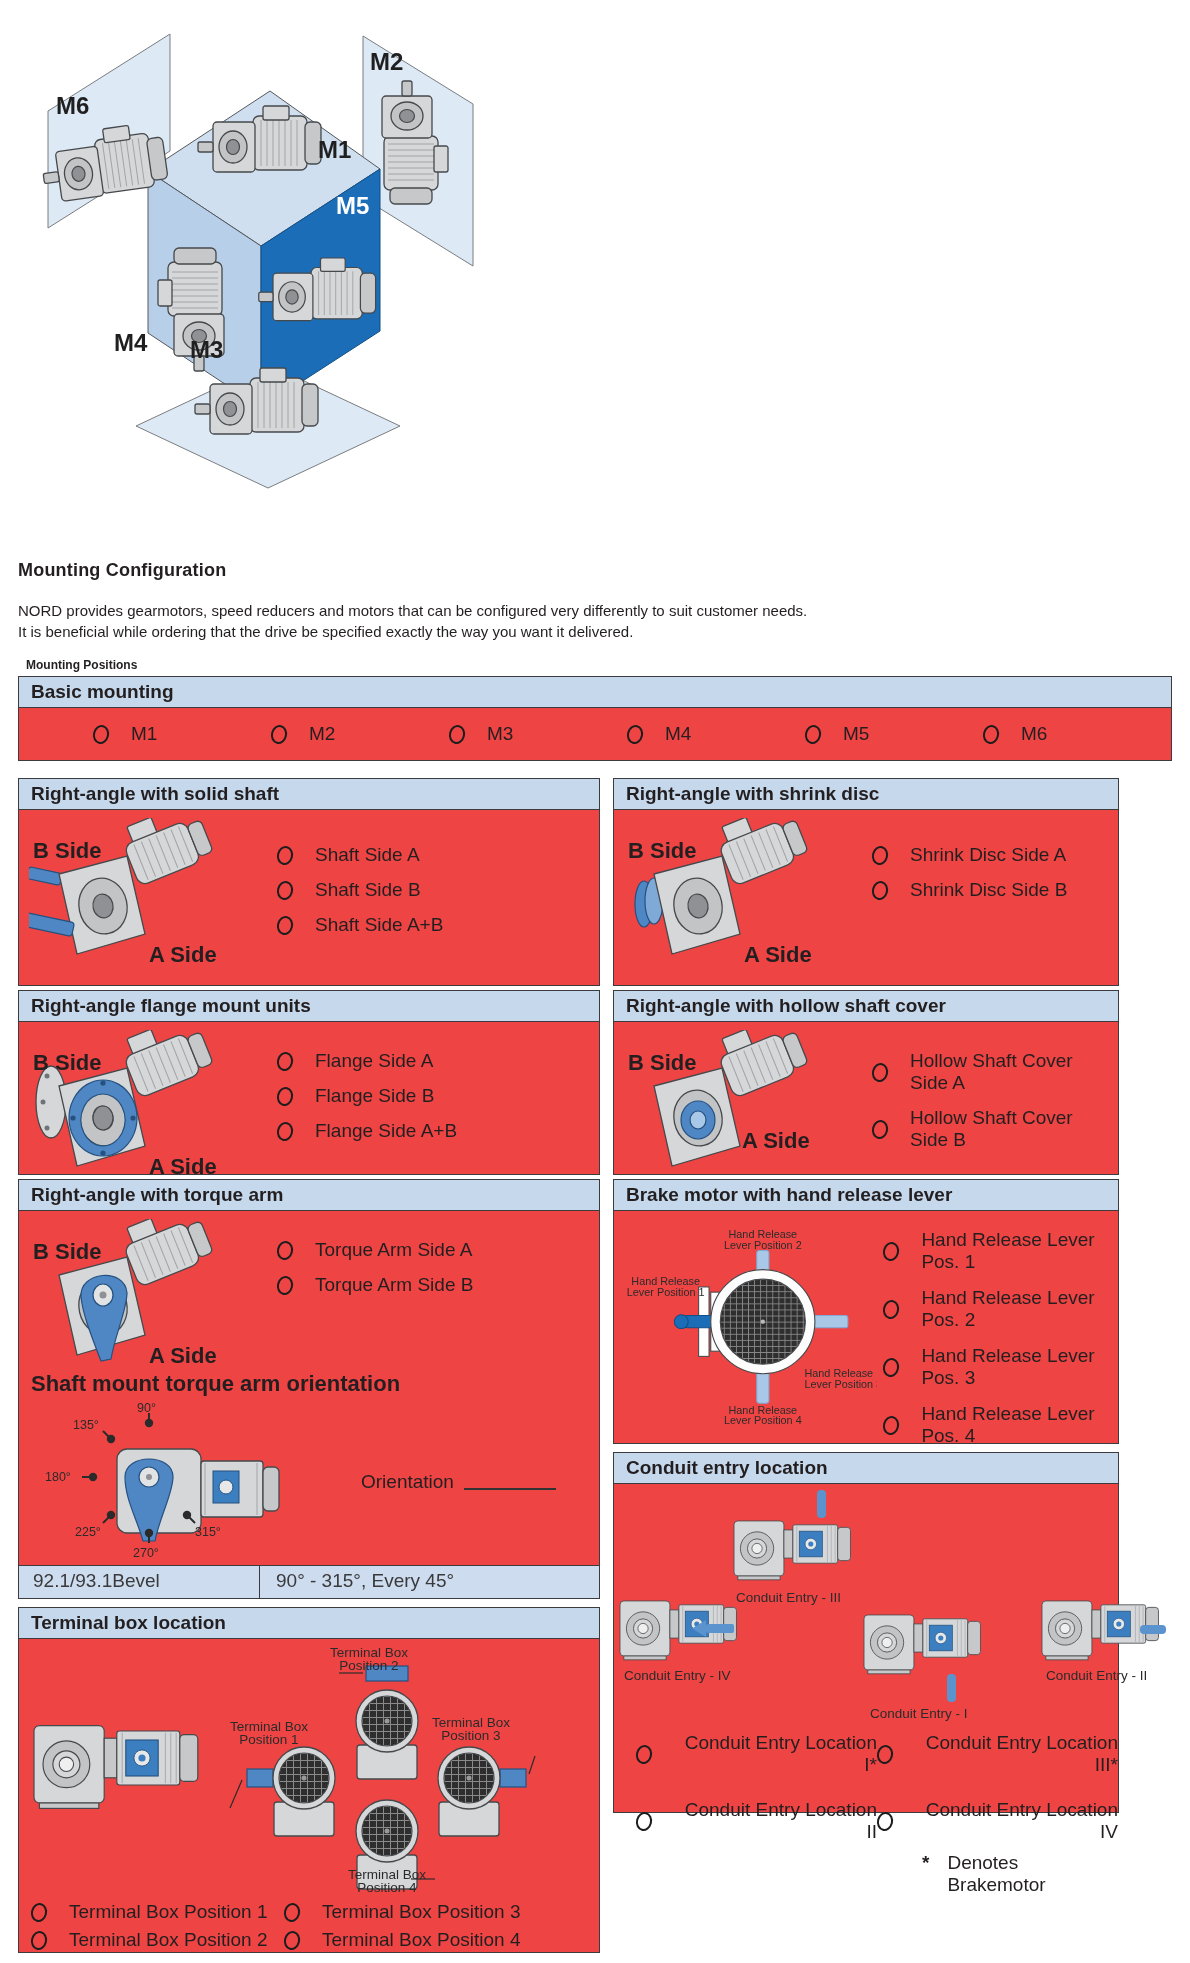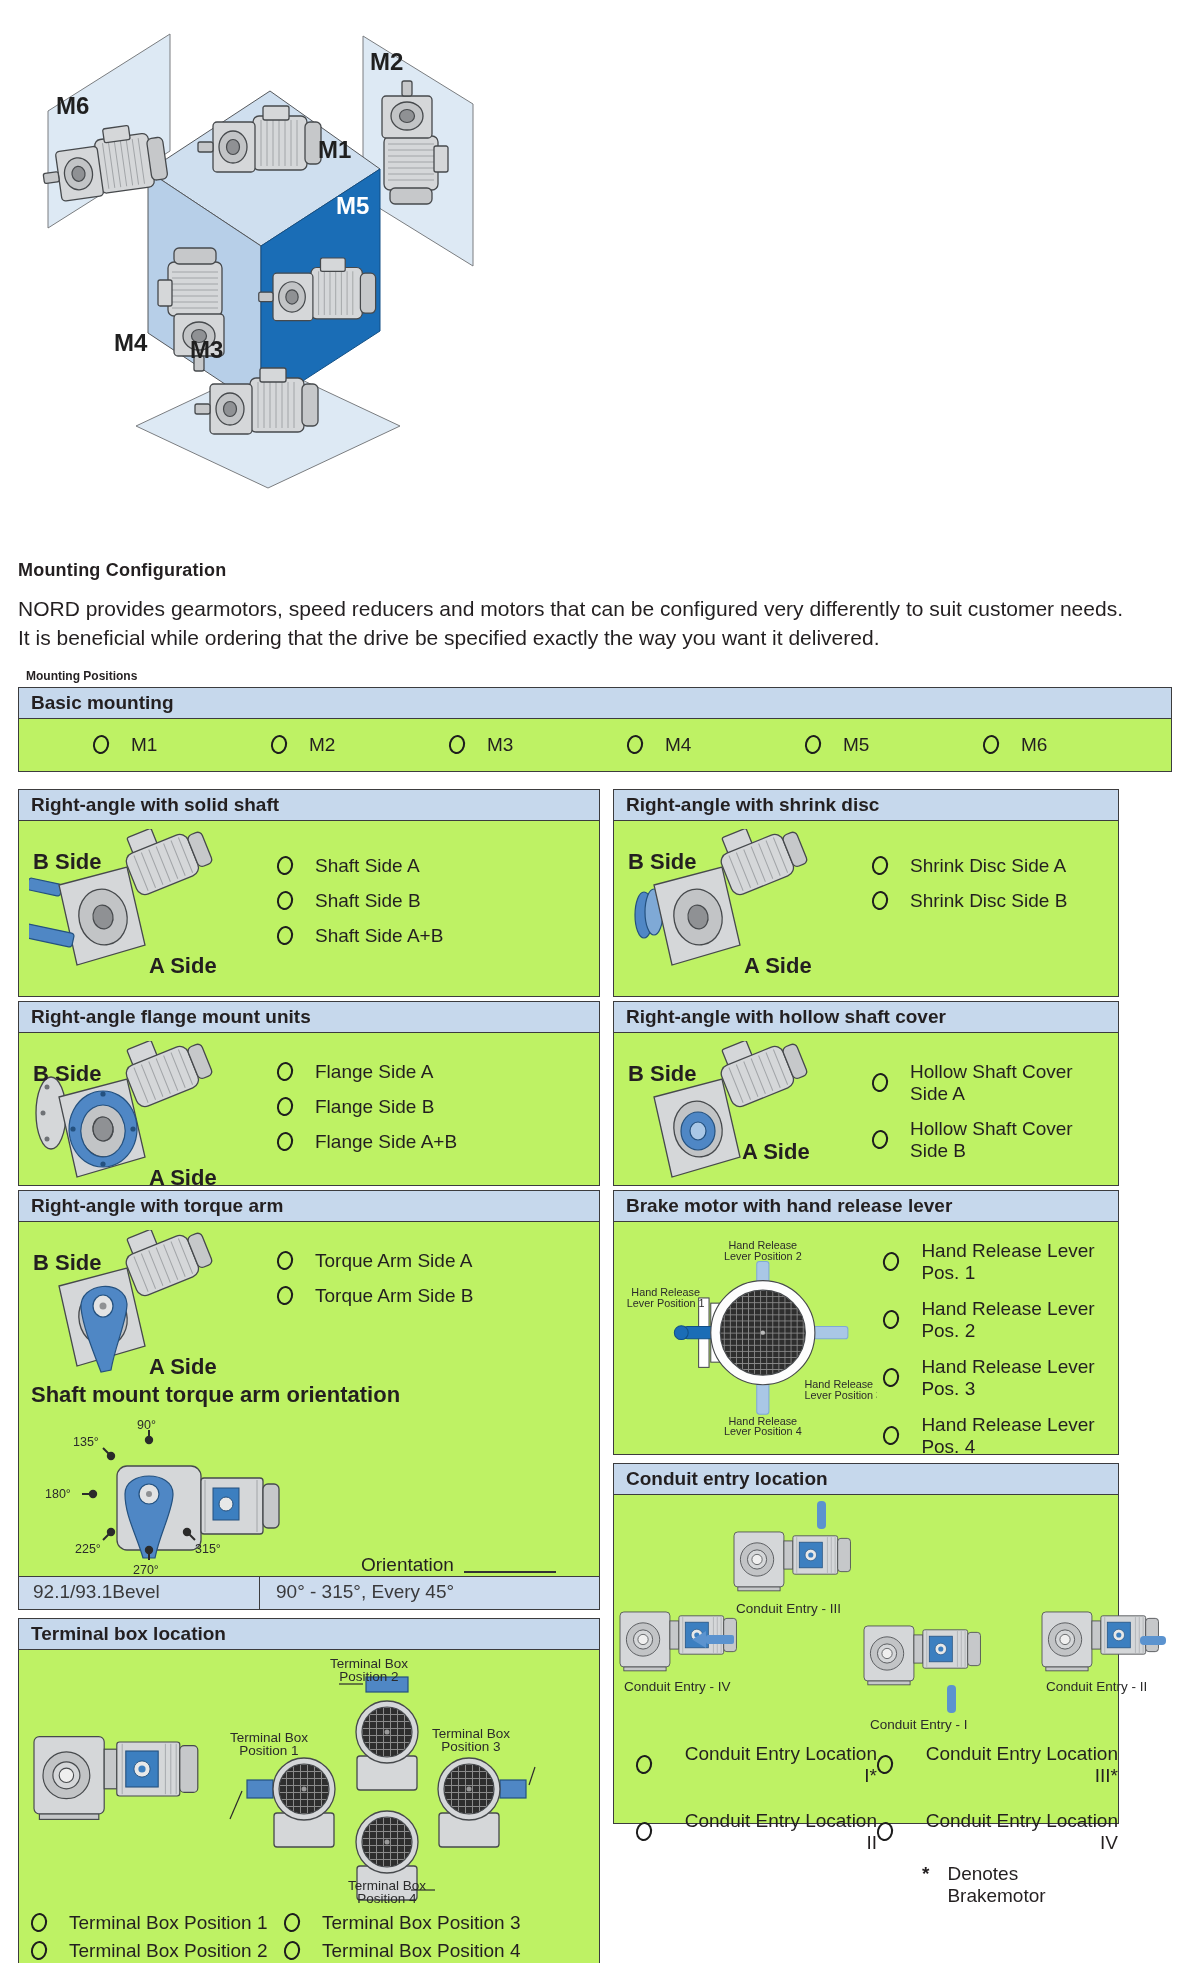--- a/index.html
+++ b/index.html
@@ -16,24 +16,24 @@
   .blu2{fill:#7fa9d6;stroke:#24517f;stroke-width:1.2}
   .lblu{fill:#a9c7e6;stroke:#7fa9d6;stroke-width:1.2}
   .dblu{fill:#1a6db6;stroke:#114f86;stroke-width:1.2}
   .plane{fill:#dde9f4;stroke:#7a7d80;stroke-width:1}
   .svgtext{font-family:"Liberation Sans",sans-serif;font-size:12.5px;fill:#2b2b2b}
   .svgtext2{font-family:"Liberation Sans",sans-serif;font-size:13.5px;fill:#2b2b2b}
   .isolabel{font-family:"Liberation Sans",sans-serif;font-size:24px;font-weight:bold;fill:#1f1f1f}
 
   .iso-wrap{padding:6px 0 0 18px;height:508px;}
   h1.title{margin:46px 0 0 18px;font-size:18px;font-weight:bold;letter-spacing:.2px;}
-  .intro{margin:14px 18px 0 18px;font-size:21px;line-height:1.38;font-weight:400;}
+  .intro{margin:20px 18px 0 18px;font-size:15px;line-height:1.38;font-weight:400;}
   .mp-label{margin:16px 0 4px 26px;font-size:12px;font-weight:bold;}
 
-  .sec{border:1.6px solid #3c3c3e;background:#bef264;}
+  .sec{border:1.6px solid #3c3c3e;background:#ef4444;}
   .sec-h{background:#c6d8ec;border-bottom:1.6px solid #3c3c3e;font-size:19px;font-weight:bold;
          padding:4px 10px 4px 12px;line-height:22px;}
   .basic{margin:0 18px;}
   .basic-opts{display:flex;padding:15px 0 15px 74px;}
   .basic-opts .opt{width:178px;}
 
   .cols{display:flex;margin:17px 18px 0 18px;gap:13px;align-items:flex-start;}
   .colL{width:582px;flex:0 0 auto;display:flex;flex-direction:column;}
   .colR{width:506px;flex:0 0 auto;display:flex;flex-direction:column;}
 
@@ -45,21 +45,21 @@
   .imgwrap{position:relative;width:212px;height:150px;flex:0 0 auto;}
   .side-lbl{position:absolute;font-size:22px;font-weight:bold;}
   .bside{left:4px;top:20px;} .aside{left:120px;top:124px;}
 
   .secbody-flex{display:flex;padding:8px 6px 4px 10px;}
   .h163{height:163px;} .h140{height:140px;}
   .opts-shift{margin:26px 0 0 36px;gap:13px;}
   .opts-shift2{margin:20px 0 0 36px;gap:13px;}
 
   .torque-head{font-size:22px;font-weight:bold;margin:0 0 2px 12px;}
-  .torque-diag-row{display:flex;align-items:flex-end;padding-left:8px;}
+  .torque-diag-row{display:flex;align-items:flex-start;padding-left:8px;}
   .orient-block{margin:72px 0 0 14px;font-size:19px;display:flex;align-items:flex-end;gap:10px;}
   .blank-line{display:inline-block;width:92px;border-bottom:2px solid #333;height:1px;margin-bottom:3px;}
   .bevel{display:flex;border-top:1.6px solid #3c3c3e;background:#cddcee;height:32px;font-size:19px;color:#3a3a3c;}
   .bevel .c1{width:240px;padding:4px 0 0 14px;box-sizing:border-box;}
   .bevel .c2{flex:1;border-left:1.6px solid #3c3c3e;padding:4px 0 0 16px;}
 
   .term-body{padding:4px 0 6px 0;}
   .term-opts{display:flex;margin:2px 0 0 12px;}
   .term-opts .c{display:flex;flex-direction:column;gap:6px;width:253px;}
   .cond-body{padding:4px 0 4px 0;}

